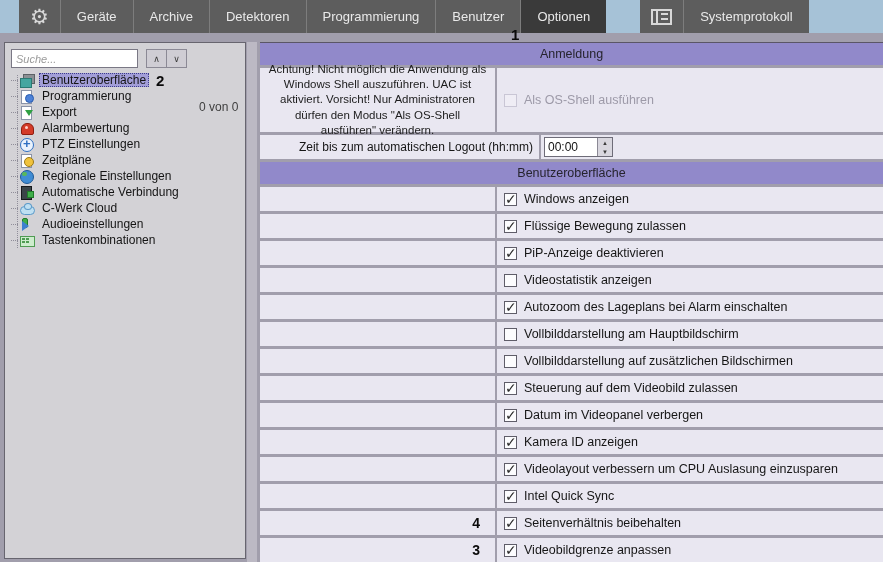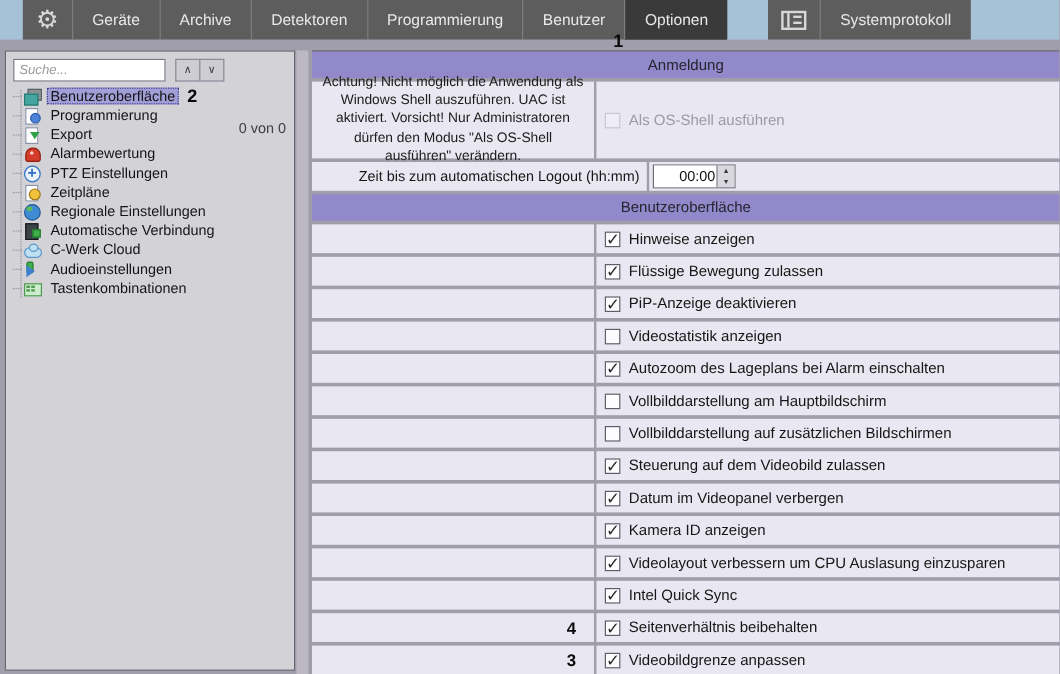--- a/index.html
+++ b/index.html
@@ -82,21 +82,21 @@
          font-size:12.5px; color:#26242e; margin-bottom:3px; }
   .mrow { display:flex; margin-bottom:3px; }
   .cellL { width:235px; background:#e9e7f1; margin-right:2px; flex:none;
            display:flex; align-items:center; justify-content:flex-start; }
   .cellR { flex:1; background:#e9e7f1; display:flex; align-items:center; padding-left:7px; }
   .warnrow { height:64px; }
   .warn-text { font-size:11.5px; color:#1c1c1c; text-align:center; line-height:1.33; padding:0 8px; }
   .logoutrow { height:24px; }
   .logoutrow .cellL { width:279px; justify-content:flex-end; padding-right:6px; font-size:12px; color:#161616; }
   .spin-wrap { display:flex; align-items:stretch; height:20px; border:1px solid #6e6c78; background:#fff; }
-  .spin-val { width:52px; font-size:12px; padding-left:21px; border:none; outline:none;
+  .spin-val { width:52px; font-size:12px; padding-left:3px; border:none; outline:none;
               font-family:"Liberation Sans",sans-serif; color:#111; }
   .spin-btns { width:15px; background:#d9d7df; border-left:1px solid #8b8995; display:flex; flex-direction:column; }
   .spin-btns span { flex:1; font-size:6px; line-height:1; display:flex; align-items:center; justify-content:center; color:#3a3a3a; }
   .crow { height:24px; }
   .crow .cellL { justify-content:flex-end; padding-right:15px; font-weight:bold; font-size:14px; color:#0a0a0a; }
   .cb { width:13px; height:13px; background:#fcfcfe; border:1px solid #5f5d69; flex:none; position:relative; margin-right:7px; }
   .cb.on::after { content:"\2713"; position:absolute; left:0px; top:-3px; font-size:14px; font-weight:bold; color:#2a2a2a; }
   .cb.dis { border-color:#c9c6d5; background:#efedf5; }
   .clabel { font-size:12.5px; color:#161616; white-space:nowrap; }
   .clabel.dim { color:#9d9aa8; }
@@ -250,21 +250,21 @@
   </div>
 
   <div>
 
   <div class="mrow crow">
         <div class="cellL">
           <span></span>
         </div>
         <div class="cellR">
           <span class="cb on"></span>
-          <span class="clabel">Hinweise anzeigen</span>
+          <span class="clabel">Windows anzeigen</span>
         </div>
       </div>
       <div class="mrow crow">
         <div class="cellL">
           <span></span>
         </div>
         <div class="cellR">
           <span class="cb on"></span>
           <span class="clabel">Flüssige Bewegung zulassen</span>
         </div>

